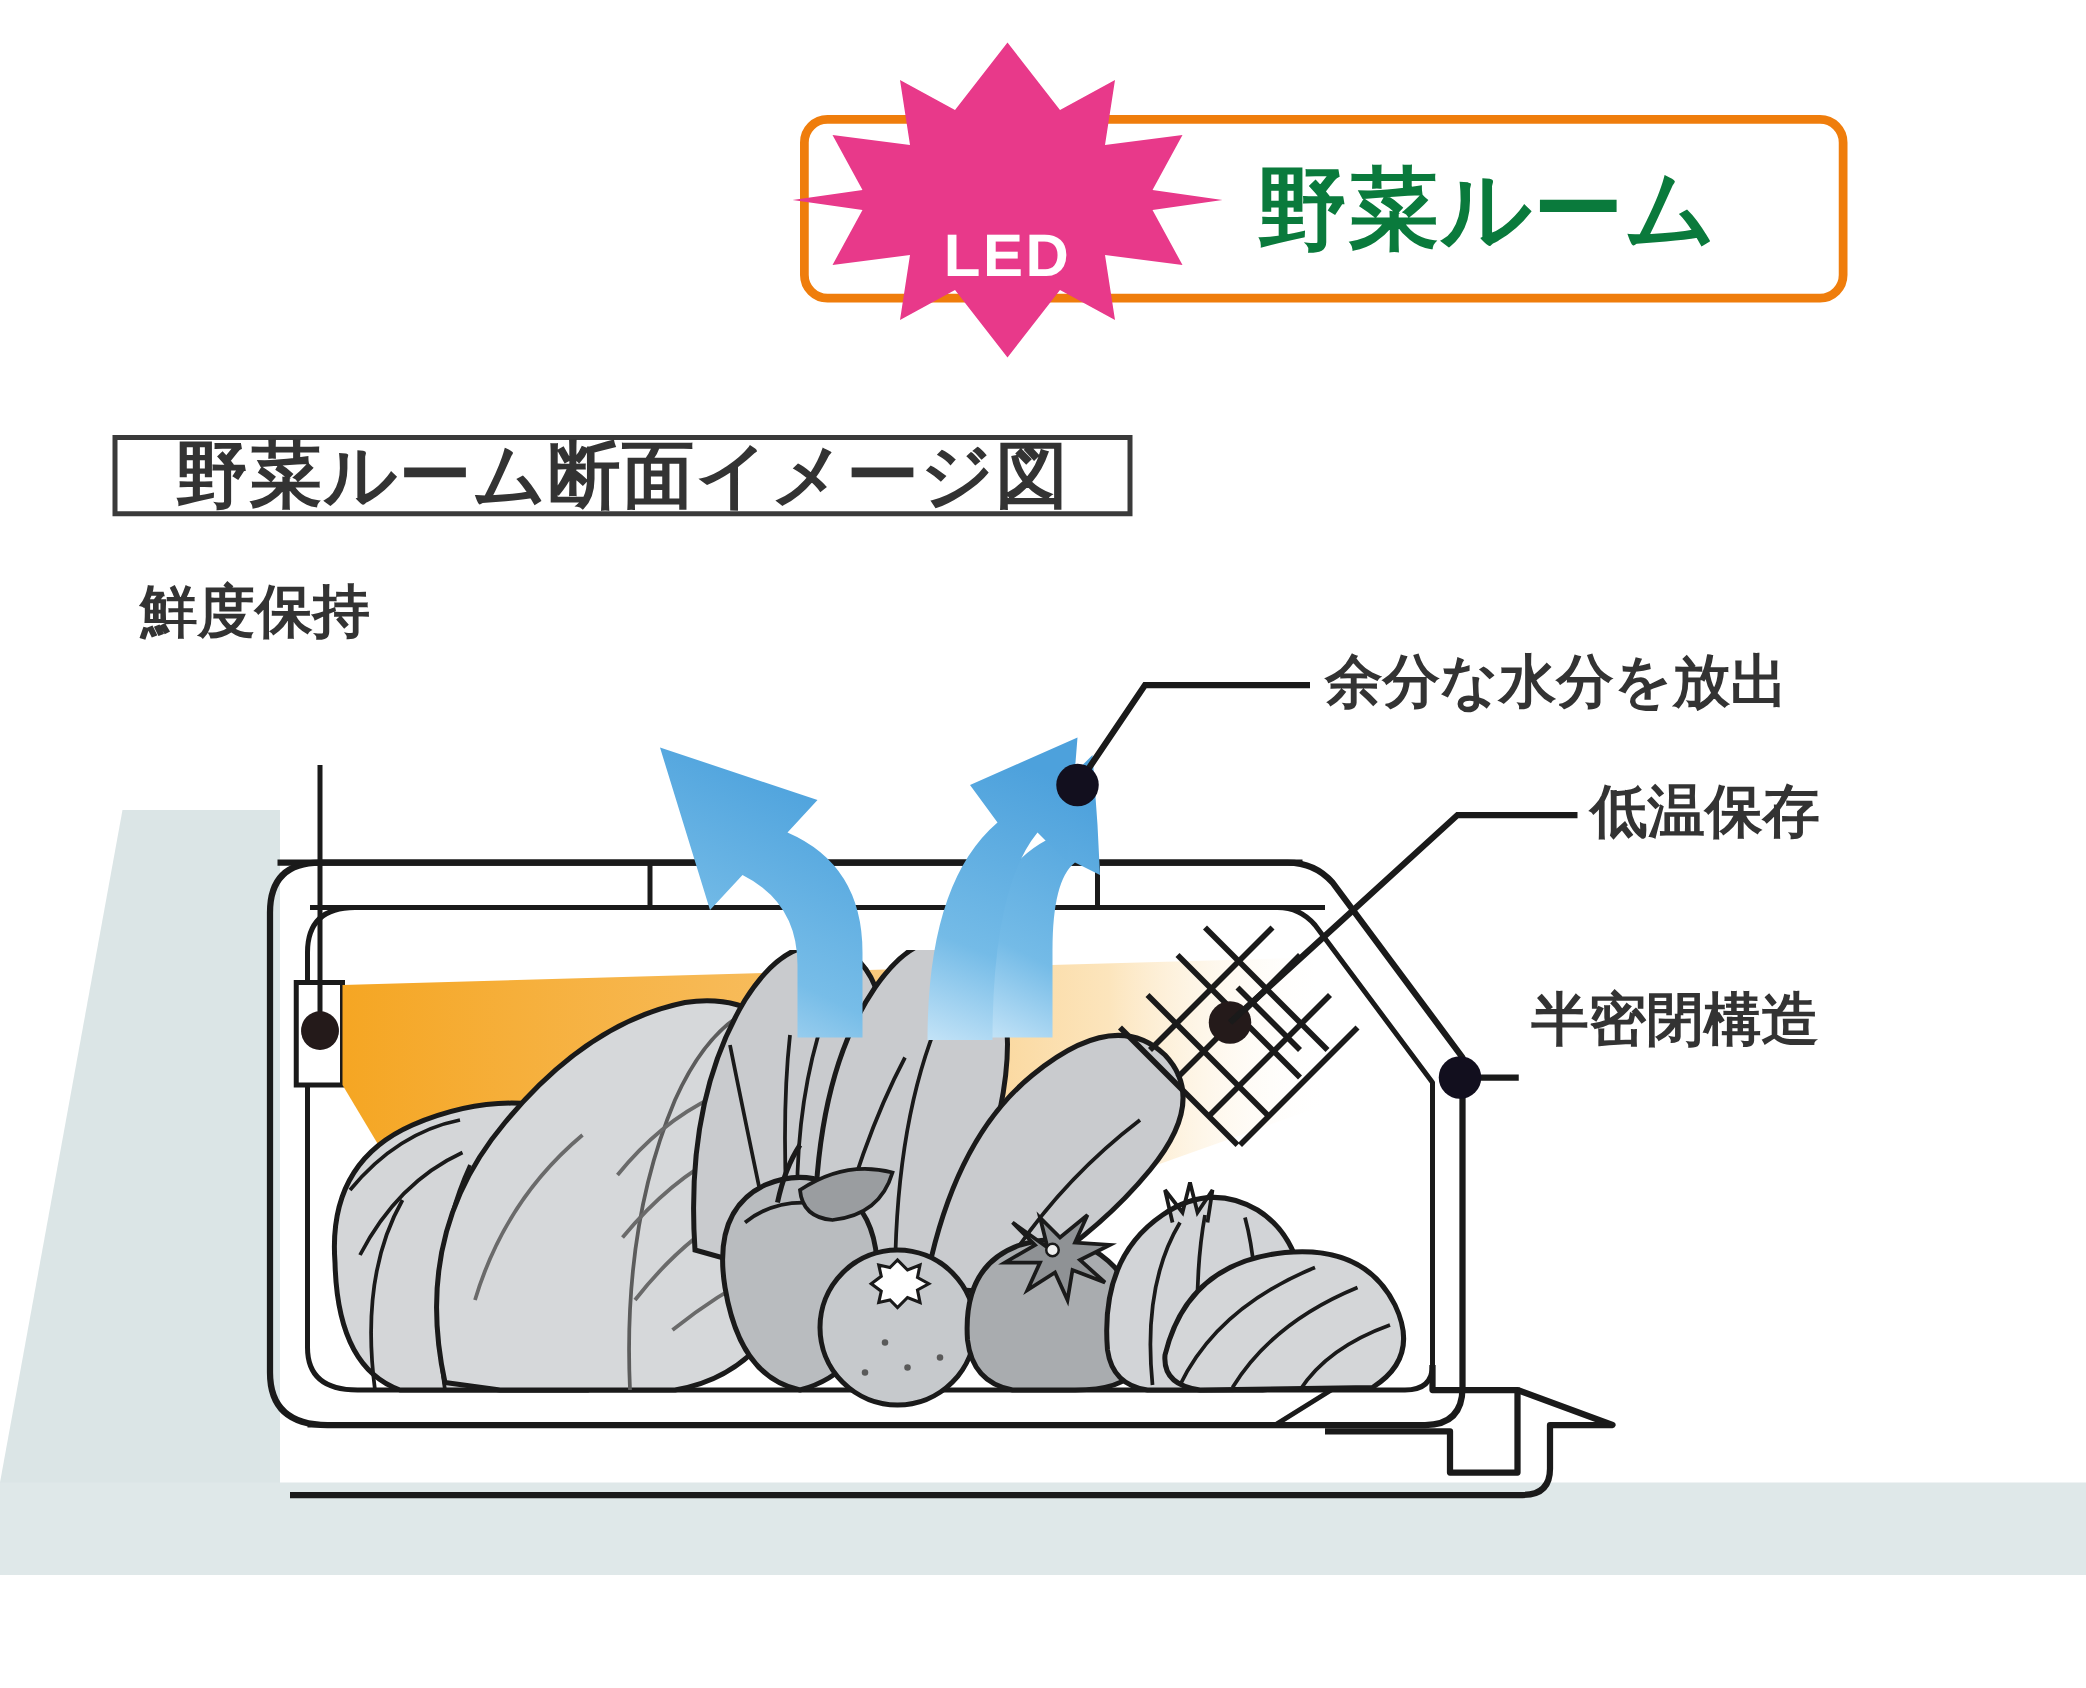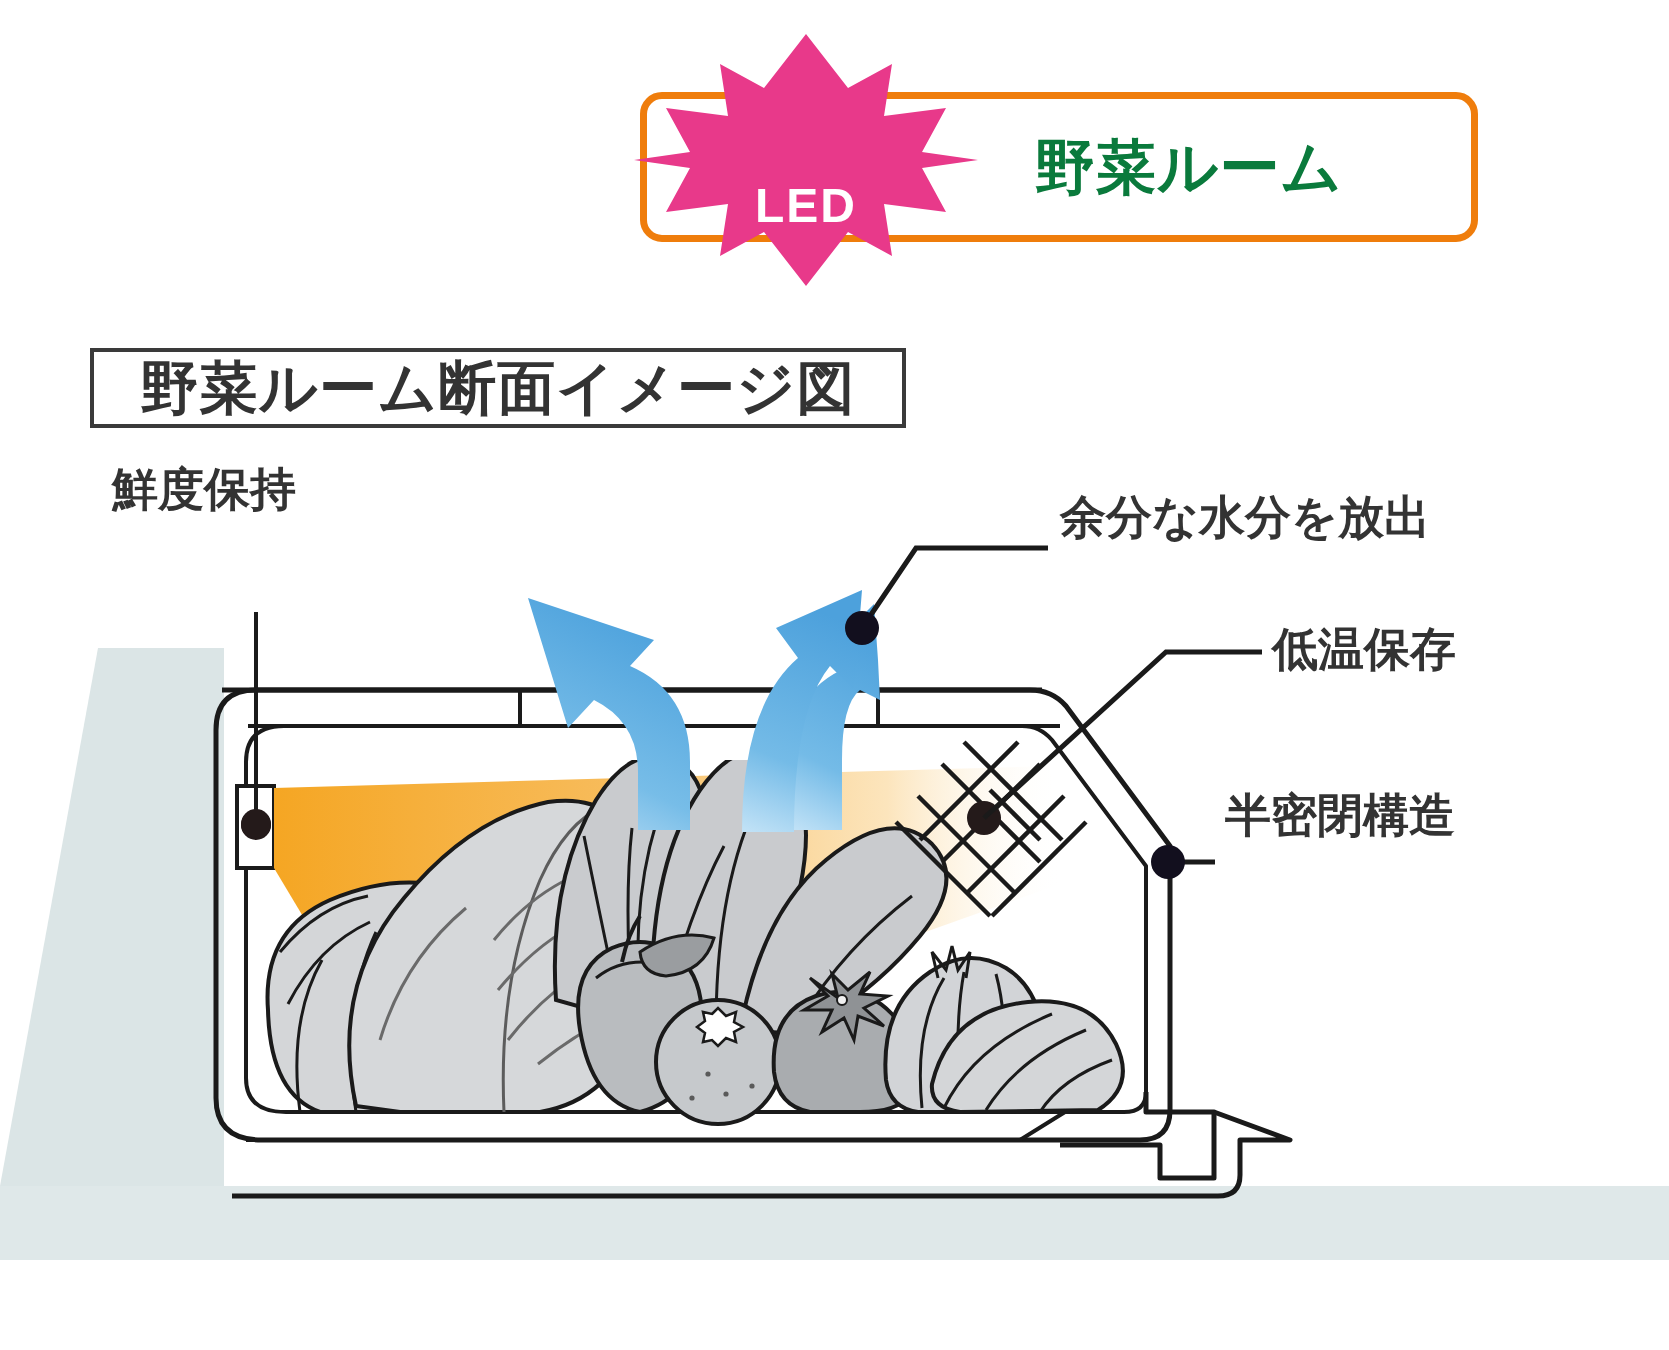--- a/index.html
+++ b/index.html
@@ -36,27 +36,26 @@
   }
   #badge-room-label {
     position: absolute;
     left: 380px;
     top: 74px;
     width: 470px;
     height: 128px;
     display: flex;
     align-items: center;
     justify-content: flex-start;
-    font-size: 60px;
+    font-size: 72px;
     font-weight: bold;
     color: #0a7a3c;
     letter-spacing: 1px;
     line-height: 1;
     white-space: nowrap;
-    margin-left: 29px;
   }
   #badge-diamond {
     position: absolute;
     left: 0px;
     top: 0px;
     width: 360px;
     height: 260px;
   }
   #badge-twin, #badge-led {
     position: absolute;
@@ -78,21 +77,21 @@
     font-size: 48px;
     letter-spacing: 2px;
   }
 
   
   #section-title-box {
     position: absolute;
     left: 90px;
     top: 348px;
     width: 816px;
-    height: 80px;
+    height: 65px;
     box-sizing: border-box;
     border: 4px solid #3a3a3a;
     background: #ffffff;
     display: flex;
     align-items: center;
     justify-content: center;
   }
   #section-title-text {
     font-size: 58px;
     font-weight: bold;
@@ -111,21 +110,21 @@
     line-height: 1.18;
     white-space: nowrap;
   }
   #label-led {
     left: 112px;
     top: 462px;
     text-align: center;
   }
   #label-moisture {
     left: 1060px;
-    top: 490px;
+    top: 518px;
     text-align: center;
   }
   #label-cold {
     left: 1272px;
     top: 622px;
   }
   #label-sealed {
     left: 1225px;
     top: 788px;
   }

